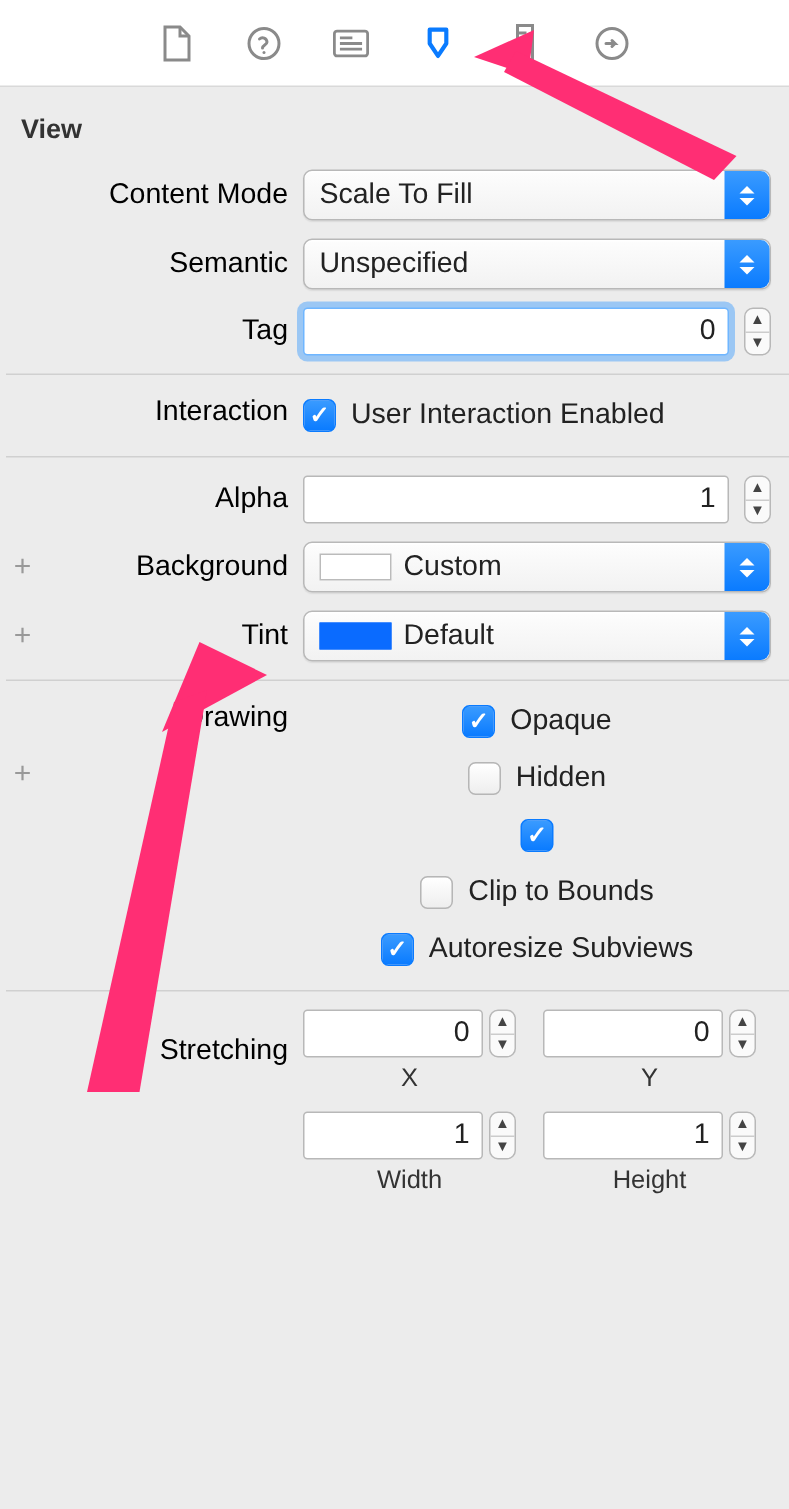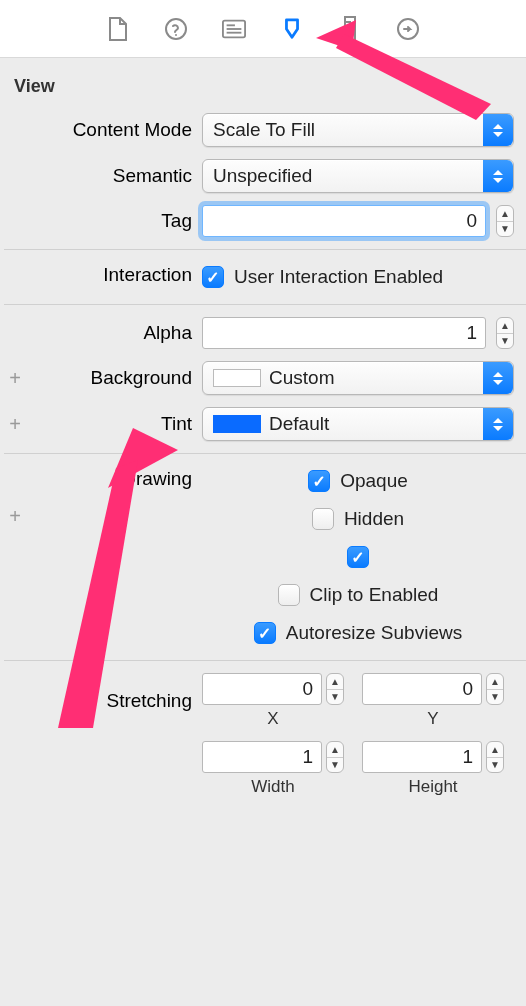--- a/index.html
+++ b/index.html
@@ -193,21 +193,21 @@
           </div>
         <div class="checkbox-row">
             <div class="cb"></div>
             <span class="cb-label">Hidden</span>
           </div>
         <div class="checkbox-row">
             <div class="cb checked"></div>
           </div>
         <div class="checkbox-row">
             <div class="cb"></div>
-            <span class="cb-label">Clip to Enabled</span>
+            <span class="cb-label">Clip to Bounds</span>
           </div>
         <div class="checkbox-row">
             <div class="cb checked"></div>
             <span class="cb-label">Autoresize Subviews</span>
           </div>
       </div>
     </div>
 
     <div class="divider"></div>
 

